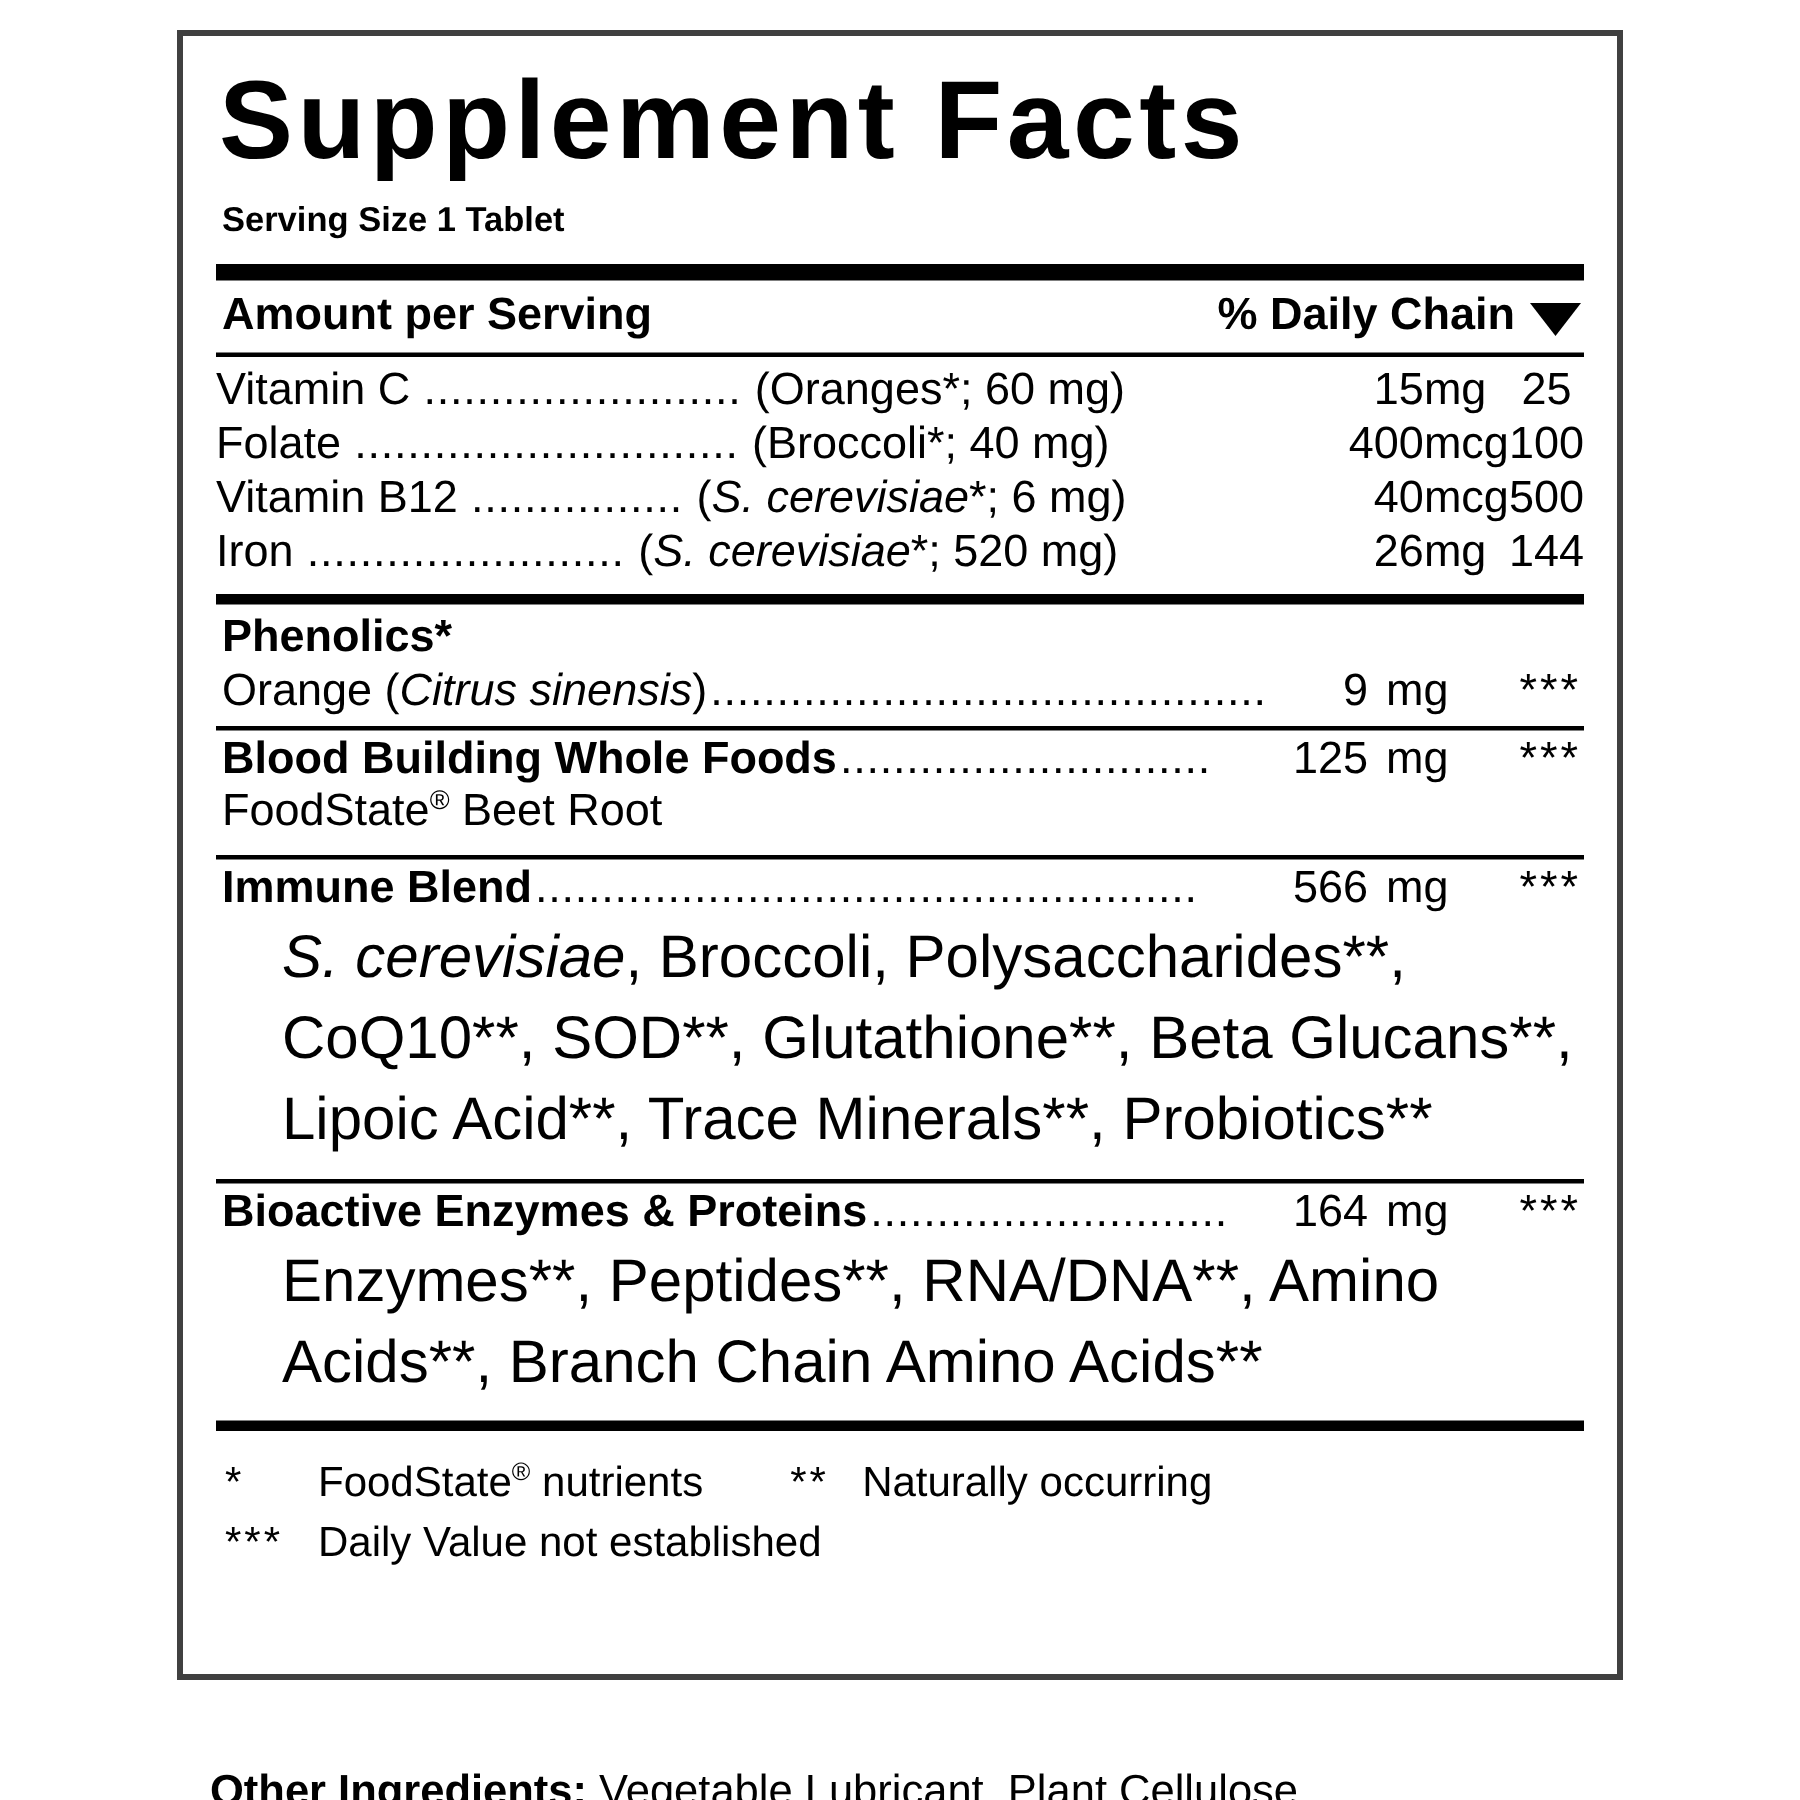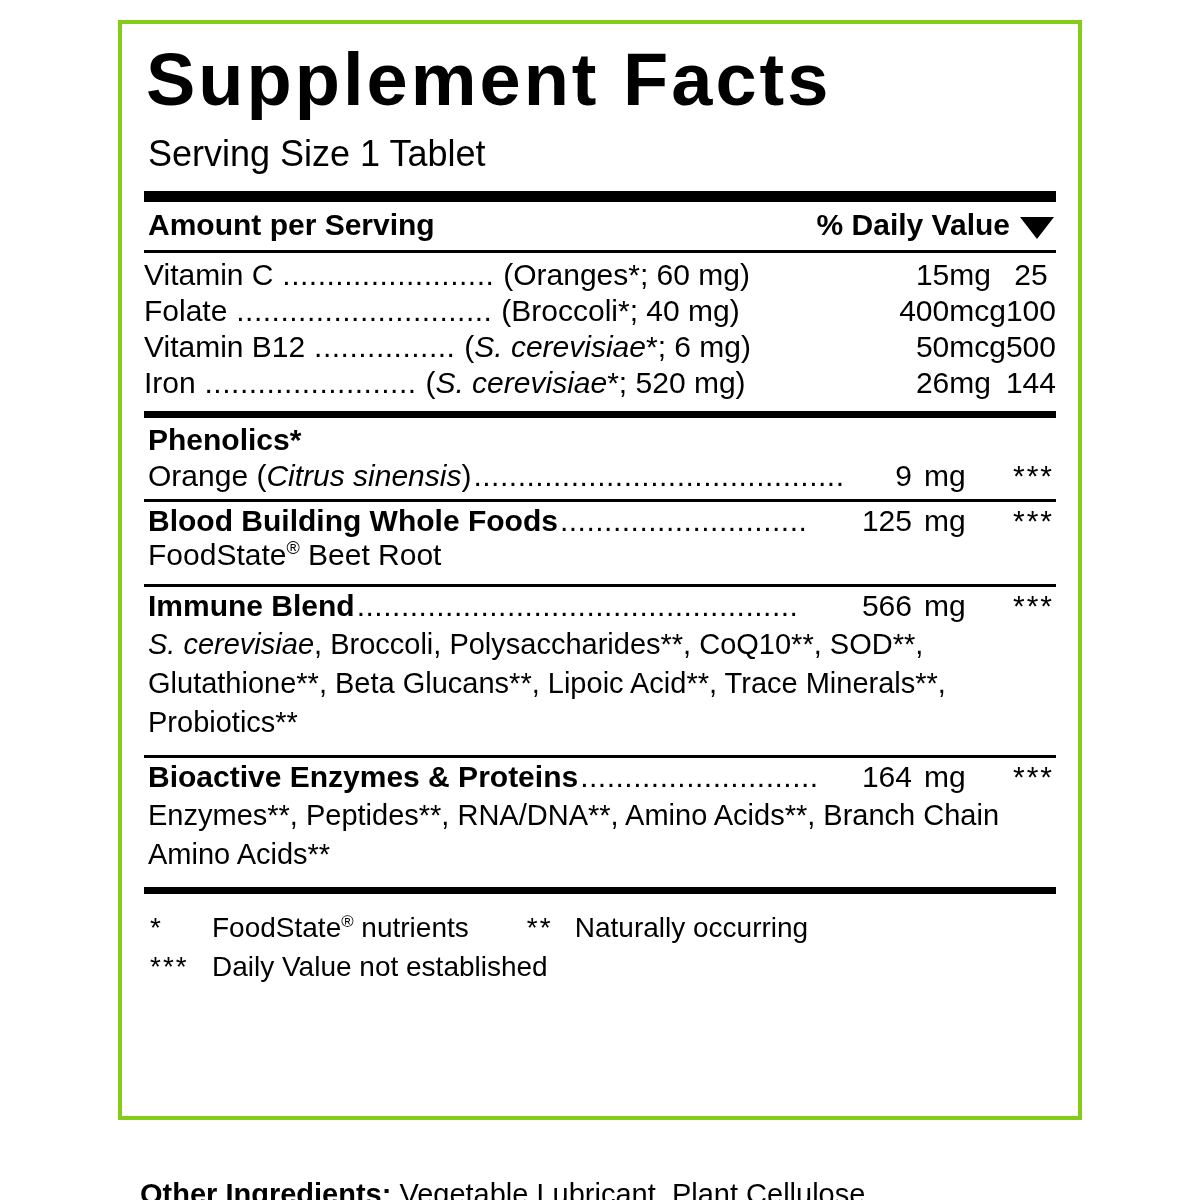--- a/index.html
+++ b/index.html
@@ -19,35 +19,35 @@
     width: 1200px;
     height: 1200px;
     box-sizing: border-box;
   }
   .panel {
     position: absolute;
     left: 118px;
     top: 20px;
     width: 964px;
     height: 1100px;
-    border: 4px solid #84cc16;
+    border: 4px solid #404040;
     box-sizing: border-box;
     padding: 14px 22px 0 22px;
   }
   .title {
     font-size: 74px;
     font-weight: bold;
     letter-spacing: 3.0px;
     line-height: 0.98;
     margin: 6px 0 0 2px;
     white-space: nowrap;
   }
   .serving {
-    font-size: 36px;
-    font-weight: normal;
+    font-size: 23px;
+    font-weight: bold;
     margin: 16px 0 0 4px;
   }
   .rule-thick {
     height: 11px;
     background: #000;
     margin: 16px 0 0 0;
   }
   .rule-med {
     height: 7px;
     background: #000;
@@ -127,23 +127,24 @@
     flex: 1 1 auto;
     overflow: hidden;
     white-space: nowrap;
     letter-spacing: 0.5px;
     margin: 0 2px;
   }
   .linerow .val { white-space: nowrap; padding-left: 4px;}
   .linerow .unit2 { white-space: nowrap; padding-left: 12px; width: 58px;}
   .linerow .stars { white-space: nowrap; width: 72px; text-align: right; letter-spacing: 2px;}
   .body-text {
-    font-size: 29px;
+    font-size: 40px;
     line-height: 1.36;
     padding: 2px 2px 6px 4px;
+    margin-left: 40px;
   }
   .sub-text {
     font-size: 30px;
     padding: 0 0 6px 4px;
   }
   .sect { padding-bottom: 6px; }
   .footnotes {
     font-size: 28px;
     padding: 14px 0 0 6px;
     line-height: 1.42;
@@ -168,21 +169,21 @@
   <div class="panel">
 
     <div class="title">Supplement Facts</div>
     <div class="serving">Serving Size 1 Tablet</div>
 
     <div class="rule-thick"></div>
 
     <div class="hdr-row">
       <div>Amount per Serving</div>
       <div class="hdr-right">
-        <span>% Daily Value</span>
+        <span>% Daily Chain</span>
         <span class="caret"></span>
       </div>
     </div>
 
     <div class="rule-thin"></div>
 
     <table class="nutr">
       <tbody>
           <tr>
         <td class="name"><span>Vitamin C</span><span class="dotfill"> ........................ </span><span>(Oranges*; 60 mg)</span><span class="ital"></span><span></span></td>
@@ -191,21 +192,21 @@
         <td class="dv">25</td>
       </tr>
       <tr>
         <td class="name"><span>Folate</span><span class="dotfill"> ............................. </span><span>(Broccoli*; 40 mg)</span><span class="ital"></span><span></span></td>
         <td class="amt">400</td>
         <td class="unit">mcg</td>
         <td class="dv">100</td>
       </tr>
       <tr>
         <td class="name"><span>Vitamin B12</span><span class="dotfill"> ................ </span><span>(</span><span class="ital">S. cerevisiae</span><span>*; 6 mg)</span></td>
-        <td class="amt">50</td>
+        <td class="amt">40</td>
         <td class="unit">mcg</td>
         <td class="dv">500</td>
       </tr>
       <tr>
         <td class="name"><span>Iron</span><span class="dotfill"> ........................ </span><span>(</span><span class="ital">S. cerevisiae</span><span>*; 520 mg)</span></td>
         <td class="amt">26</td>
         <td class="unit">mg</td>
         <td class="dv">144</td>
       </tr>
     </tbody>

